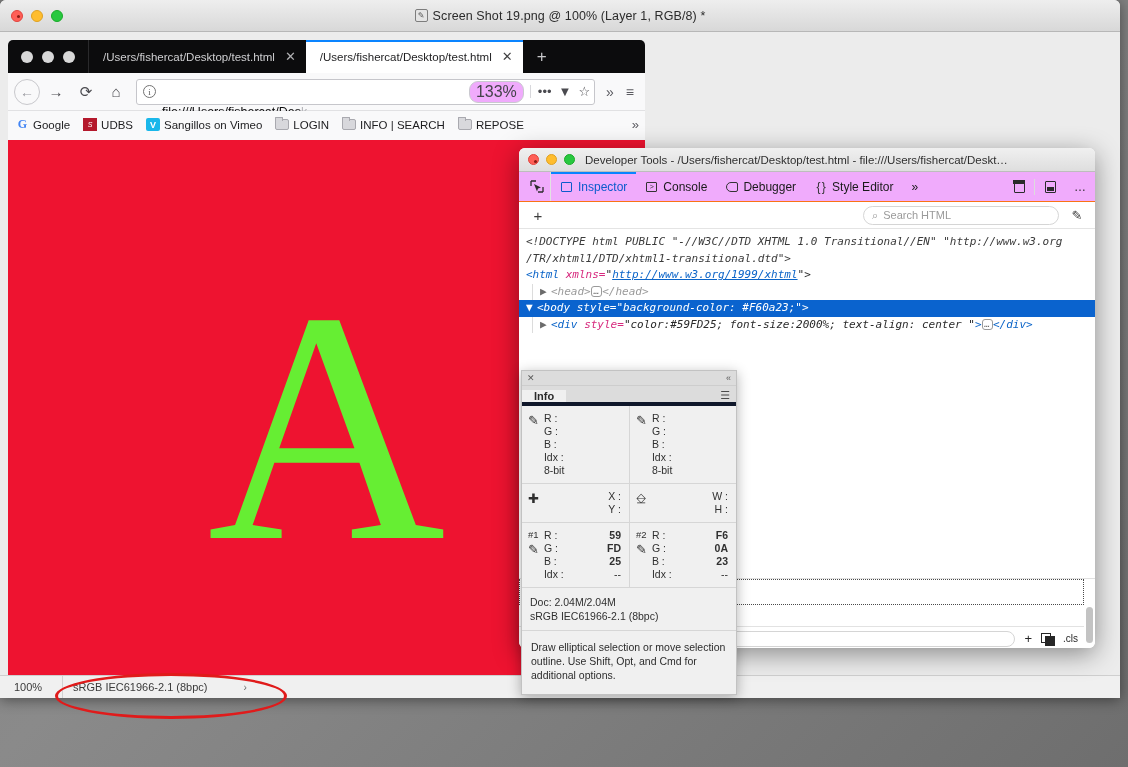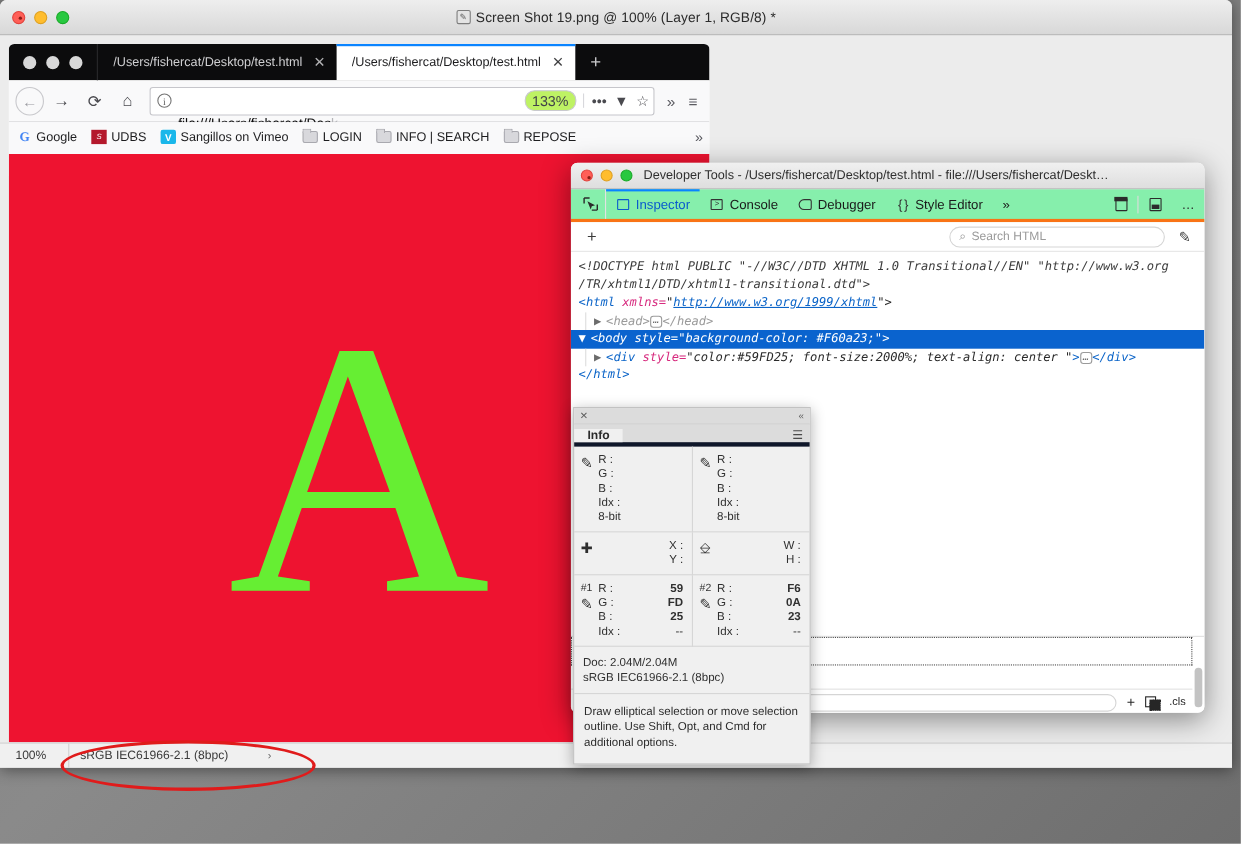--- a/index.html
+++ b/index.html
@@ -81,22 +81,22 @@
     display: flex; align-items: center; padding: 0 4px 0 6px; gap: 6px; margin: 0 4px; min-width: 0;
   }
   #ff-info-icon {
     width: 13px; height: 13px; border: 1.2px solid #737373; border-radius: 50%;
     display: inline-flex; align-items: center; justify-content: center;
     font-size: 9px; font-family: "Liberation Serif", serif; color: #5c5c5c; flex: none;
   }
   #ff-url { font-size: 12.5px; color: #0c0c0d; white-space: nowrap; overflow: hidden; flex: 1; margin-top: 40px; }
   #ff-url .dim { color: #b4b4b8; }
   #ff-zoom {
-    font-size: 13px; color: #43434a; border: 1px solid #c9c9cf; border-radius: 9px;
-    padding: 1px 6px; background: #bef264; flex: none;
+    font-size: 16px; color: #43434a; border: 1px solid #c9c9cf; border-radius: 9px;
+    padding: 1px 6px; background: #f0abfc; flex: none;
   }
   #ff-url-actions { display: flex; align-items: center; gap: 7px; padding-left: 7px; border-left: 1px solid #d8d8dc; flex: none; }
   .ff-ua { font-size: 13px; color: #4a4a4f; line-height: 1; }
   #ff-chevrons, #ff-hamburger { color: #5b5b61; font-size: 14px; padding: 0 5px; }
 
   #ff-bookmarks {
     height: 27px; background: #f9f9fa; display: flex; align-items: center;
     gap: 13px; padding: 0 8px; font-size: 11.5px; color: #1d1d1f; position: relative;
   }
   .bm { display: flex; align-items: center; gap: 4px; white-space: nowrap; }
@@ -148,21 +148,21 @@
     height: 24px; background: linear-gradient(#f0f0f0, #dedede);
     border-bottom: 1px solid #bdbdbd; display: flex; align-items: center; position: relative;
   }
   #dt-titlebar .traffic { gap: 7px; padding-left: 9px; }
   #dt-titlebar .tl { width: 11px; height: 11px; }
   #dt-title {
     position: absolute; left: 66px; right: 12px; font-size: 11.5px; color: #2f2f2f;
     white-space: nowrap; overflow: hidden; text-overflow: ellipsis;
   }
   #dt-toolbar {
-    height: 30px; background: #86efac; border-bottom: 3px solid #f97316;
+    height: 30px; background: #f0abfc; border-bottom: 1px solid #f97316;
     display: flex; align-items: center; padding-left: 4px; font-size: 12px; color: #1a1a1a;
   }
   .dt-picker-btn {
     width: 28px; height: 100%; display: flex; align-items: center; justify-content: center;
     border-right: 1px solid #e2e2e2;
   }
   .dt-tab {
     display: flex; align-items: center; gap: 5px; padding: 0 9px; height: 100%;
     position: relative; white-space: nowrap;
   }
@@ -440,21 +440,20 @@
     <div id="dt-eyedrop">✎</div>
   </div>
 
   <div id="dt-dom">
     <div class="dom-line dom-doctype">&lt;!DOCTYPE html PUBLIC "-//W3C//DTD XHTML 1.0 Transitional//EN" "http://www.w3.org</div>
     <div class="dom-line dom-doctype">/TR/xhtml1/DTD/xhtml1-transitional.dtd"&gt;</div>
     <div class="dom-line"><span class="tag">&lt;html </span><span class="attr">xmlns=</span><span class="attrval">"</span><span class="lnk">http://www.w3.org/1999/xhtml</span><span class="attrval">"&gt;</span></div>
     <div class="dom-line dom-indent1"><span class="twisty">▶</span><span class="grey">&lt;head&gt;</span><span class="ellipsis-node">…</span><span class="grey">&lt;/head&gt;</span></div>
     <div class="dom-line dom-sel"><span class="twisty">▼</span><span class="tag">&lt;body </span><span class="attr">style=</span><span class="attrval">"background-color: #F60a23;"</span><span class="tag">&gt;</span></div>
     <div class="dom-line dom-indent1"><span class="twisty">▶</span><span class="tag">&lt;div </span><span class="attr">style=</span><span class="attrval">"color:#59FD25; font-size:2000%; text-align: center "</span><span class="tag">&gt;</span><span class="ellipsis-node">…</span><span class="tag">&lt;/div&gt;</span></div>
-    <div class="dom-line"><span class="tag">&lt;/html&gt;</span></div>
   </div>
 
   <div id="dt-bottom">
     <div id="dt-ruleview-box"></div>
     <div id="dt-subtabs">
       <span>…imations</span>
       <span>Fonts</span>
     </div>
     <div id="dt-filterrow">
       <div id="dt-filter-input"></div>

